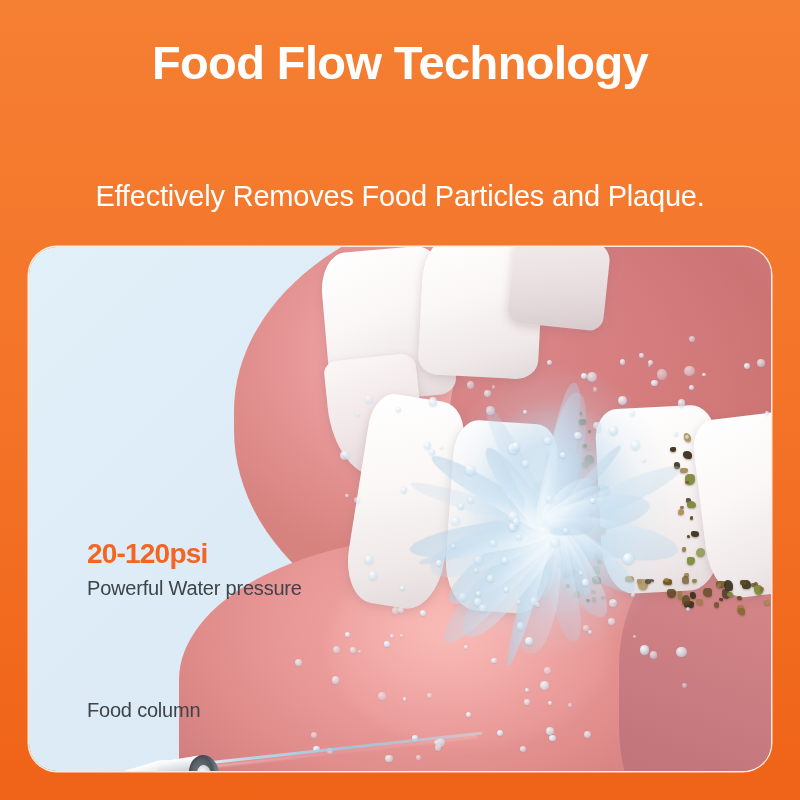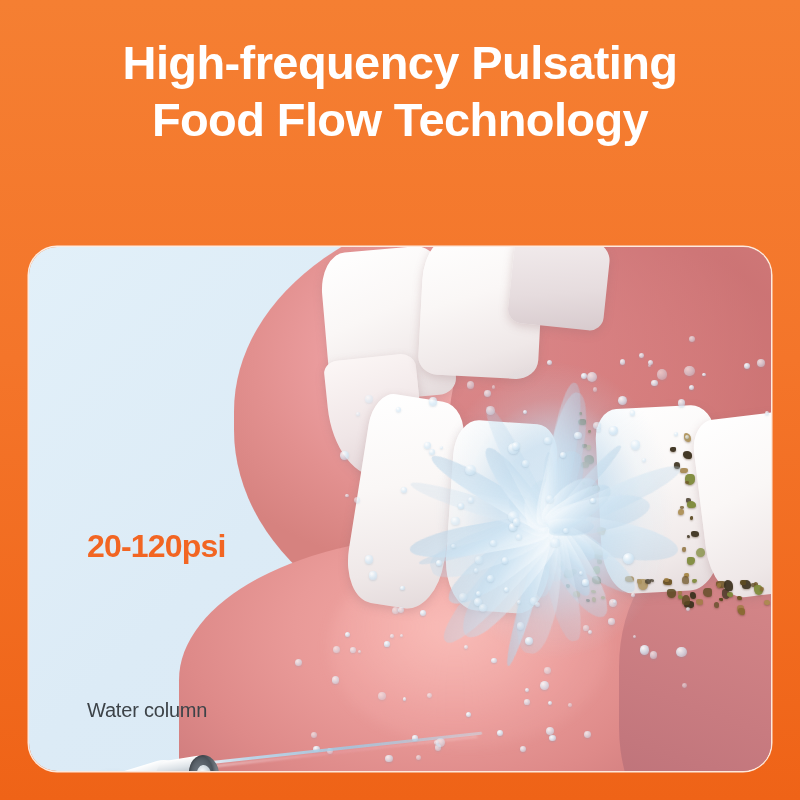--- a/index.html
+++ b/index.html
@@ -288,46 +288,47 @@
 
   
   .spec {
     position: absolute;
     left: 58px;
     z-index: 40;
   }
   .spec-value {
     color: #F26522;
     font-weight: bold;
-    font-size: 32px;
+    font-size: 28px;
     line-height: 34px;
     letter-spacing: -0.8px;
     white-space: nowrap;
+    margin-top: 8px;
   }
   .spec-label {
     color: #3D4348;
     font-size: 20px;
     line-height: 26px;
     margin-top: 4px;
     letter-spacing: -0.2px;
     white-space: nowrap;
   }
   #spec-0 { top: 282px; }
   #spec-1 { top: 446px; }
 </style>
 </head>
 <body>
 
 <div id="stage">
 
   <div class="headline">
-    <span class="hl-line">High-frequency Pulsating</span>
     <span class="hl-line">Food Flow Technology</span>
   </div>
 
+  <div class="subhead">Effectively Removes Food Particles and Plaque.</div>
 
   <div id="card">
 
     <div class="scene">
 
       <div class="gum-main"></div>
       <div class="gum-main-shade"></div>
 
       <div class="tooth t1"></div>
       <div class="tooth t1b"></div>
@@ -613,20 +614,21 @@
 
       <div class="nozzle-mid"></div>
       <div class="nozzle-cone"></div>
       <div class="nozzle-neck"></div>
       <div class="nozzle-ring"></div>
       <div class="nozzle-eye"></div>
     </div>
 
     <div class="spec" id="spec-0">
       <div class="spec-value">20-120psi</div>
+      <div class="spec-label">Powerful Water pressure</div>
     </div>
 
     <div class="spec" id="spec-1">
-      <div class="spec-label">Water column</div>
+      <div class="spec-label">Food column</div>
     </div>
 
   </div>
 </div>
 
 </body></html>

